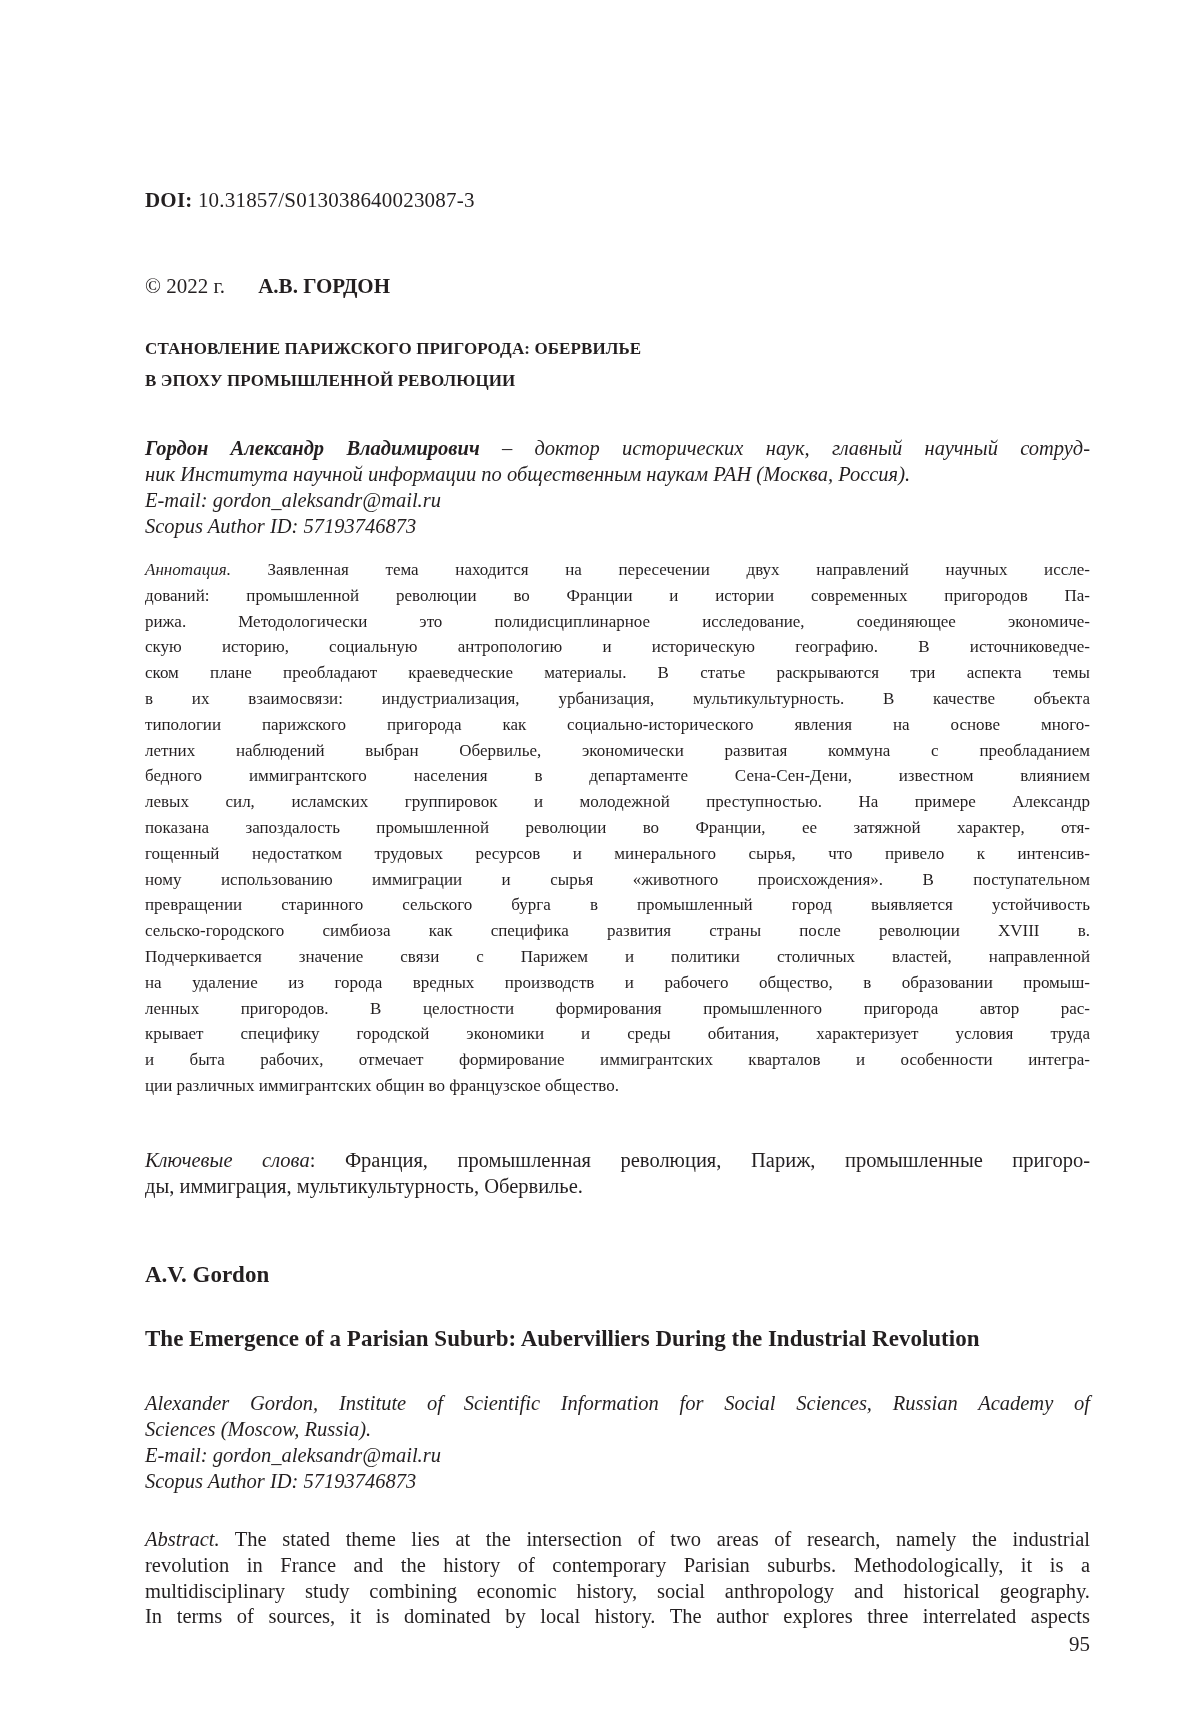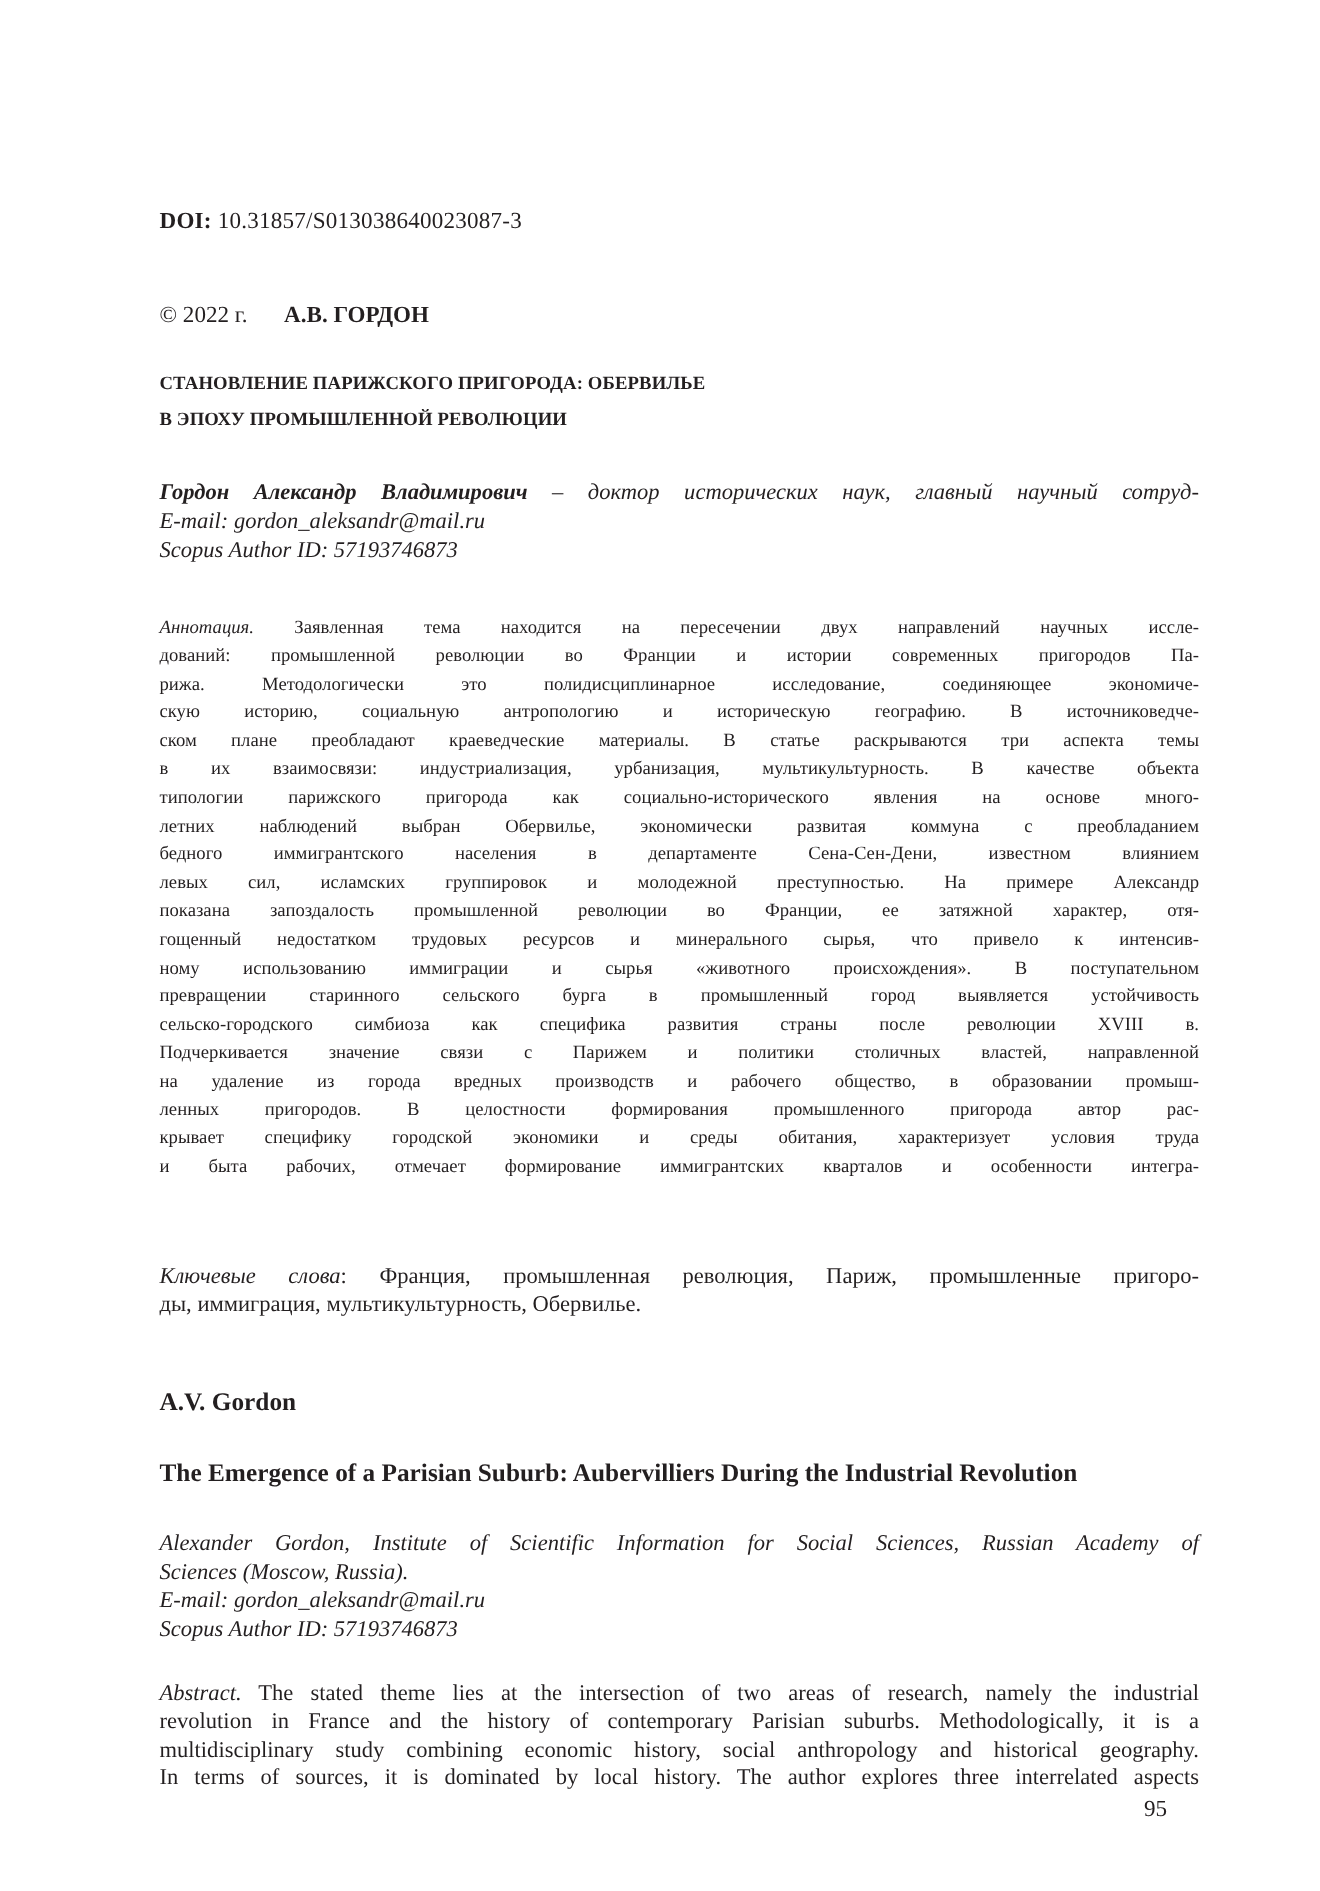--- a/index.html
+++ b/index.html
@@ -35,21 +35,21 @@
   .en-author { top: 1262px; font-size: 23px; font-weight: bold; }
   .en-title { top: 1326px; font-size: 23px; font-weight: bold; }
   .en-affil {
     top: 1390px; font-size: 20.5px; line-height: 26px; font-style: italic;
   }
   .abstract-en {
     top: 1527px; font-size: 20.5px; line-height: 25.8px; text-align: justify;
   }
   .page-number {
     position: absolute; top: 1632px; left: 1040px; width: 50px;
-    font-size: 21px;
+    text-align: right; font-size: 21px;
   }
   .line { display: block; white-space: nowrap; }
   .just { display: block; text-align: justify; text-align-last: justify; white-space: normal; }
   .last { display: block; text-align: left; }
 </style>
 </head>
 <body>
 
 <div class="page">
 
@@ -63,20 +63,21 @@
     <span class="author">А.В. ГОРДОН</span>
   </div>
 
   <div class="block title-ru">
     <span class="line">СТАНОВЛЕНИЕ ПАРИЖСКОГО ПРИГОРОДА: ОБЕРВИЛЬЕ</span>
     <span class="line">В ЭПОХУ ПРОМЫШЛЕННОЙ РЕВОЛЮЦИИ</span>
   </div>
 
   <div class="block bio">
     <span class="just"><span class="name">Гордон Александр Владимирович</span><span> – доктор исторических наук, главный научный сотруд-</span></span>
+    <span class="line">ник Института научной информации по общественным наукам РАН (Москва, Россия).</span>
     <span class="line">E-mail: gordon_aleksandr@mail.ru</span>
     <span class="line">Scopus Author ID: 57193746873</span>
   </div>
 
   <div class="block abstract-ru">
     <span class="just"><i>Аннотация.</i><span> Заявленная тема находится на пересечении двух направлений научных иссле-</span></span>
     <span class="just">дований: промышленной революции во Франции и истории современных пригородов Па-</span>
     <span class="just">рижа. Методологически это полидисциплинарное исследование, соединяющее экономиче-</span>
     <span class="just">скую историю, социальную антропологию и историческую географию. В источниковедче-</span>
     <span class="just">ском плане преобладают краеведческие материалы. В статье раскрываются три аспекта темы</span>
@@ -88,20 +89,21 @@
     <span class="just">показана запоздалость промышленной революции во Франции, ее затяжной характер, отя-</span>
     <span class="just">гощенный недостатком трудовых ресурсов и минерального сырья, что привело к интенсив-</span>
     <span class="just">ному использованию иммиграции и сырья «животного происхождения». В поступательном</span>
     <span class="just">превращении старинного сельского бурга в промышленный город выявляется устойчивость</span>
     <span class="just">сельско-городского симбиоза как специфика развития страны после революции XVIII в.</span>
     <span class="just">Подчеркивается значение связи с Парижем и политики столичных властей, направленной</span>
     <span class="just">на удаление из города вредных производств и рабочего общество, в образовании промыш-</span>
     <span class="just">ленных пригородов. В целостности формирования промышленного пригорода автор рас-</span>
     <span class="just">крывает специфику городской экономики и среды обитания, характеризует условия труда</span>
     <span class="just">и быта рабочих, отмечает формирование иммигрантских кварталов и особенности интегра-</span>
+    <span class="last">ции различных иммигрантских общин во французское общество.</span>
   </div>
 
   <div class="block keywords-ru">
     <span class="just"><i>Ключевые слова</i><span>: Франция, промышленная революция, Париж, промышленные пригоро-</span></span>
     <span class="last">ды, иммиграция, мультикультурность, Обервилье.</span>
   </div>
 
   <div class="block en-author">A.V. Gordon</div>
 
   <div class="block en-title">The Emergence of a Parisian Suburb: Aubervilliers During the Industrial Revolution</div>

